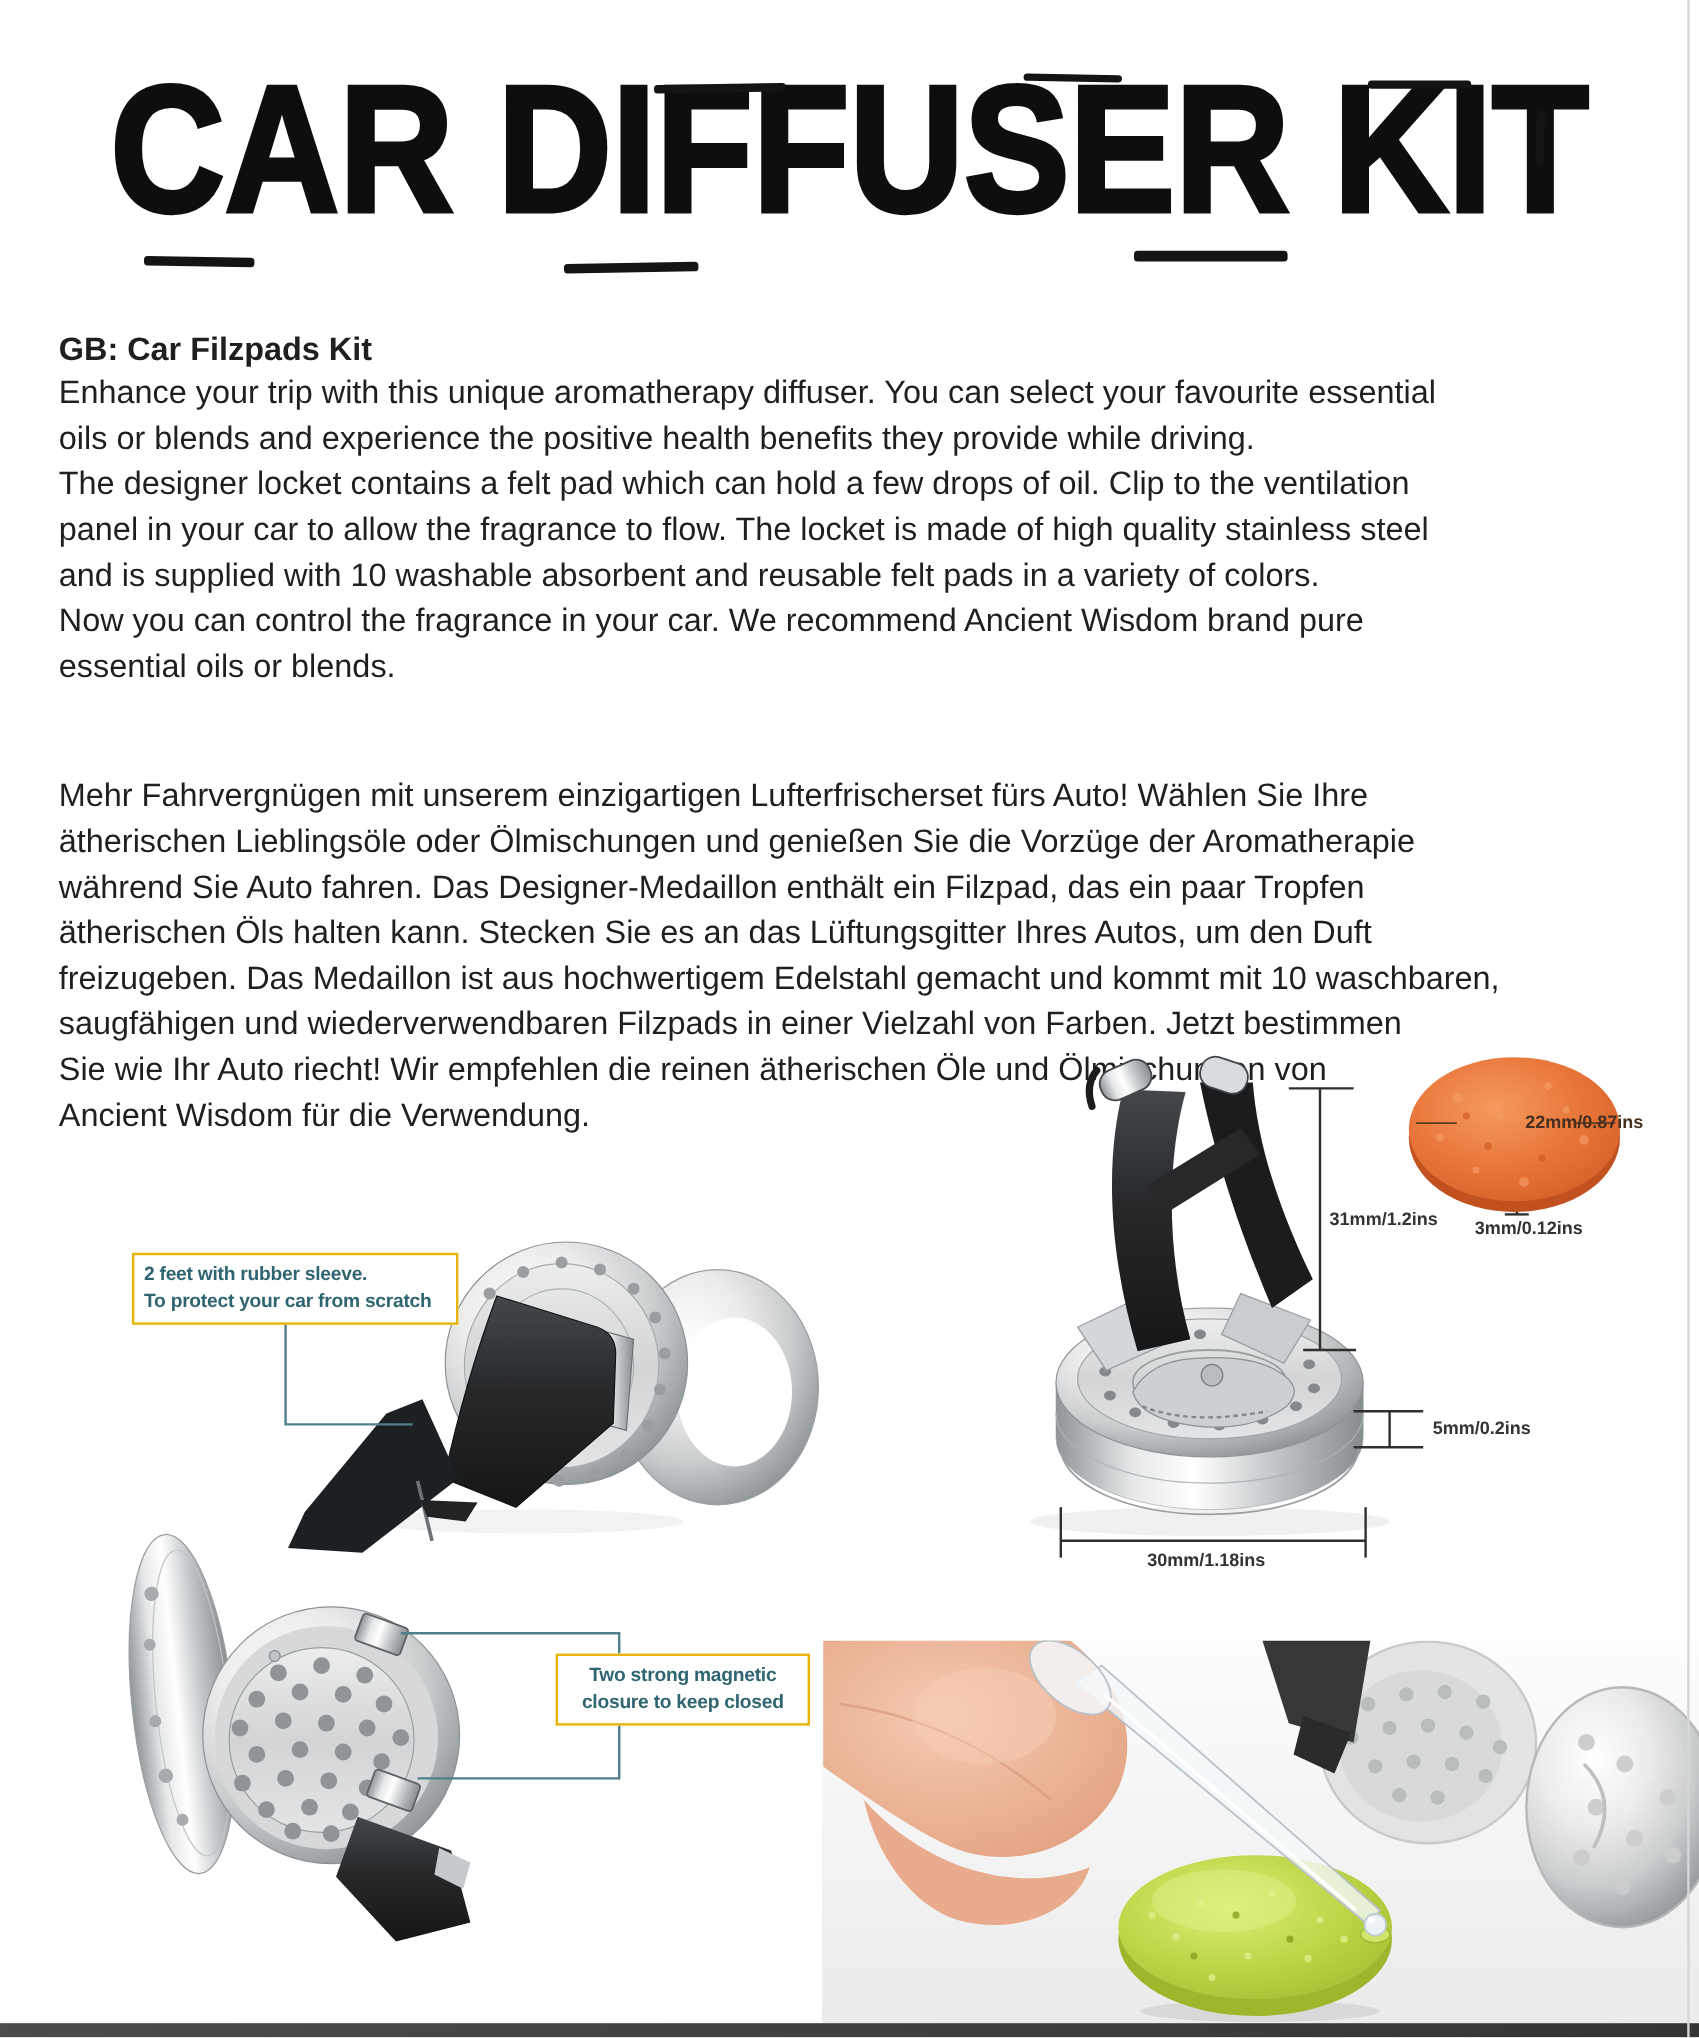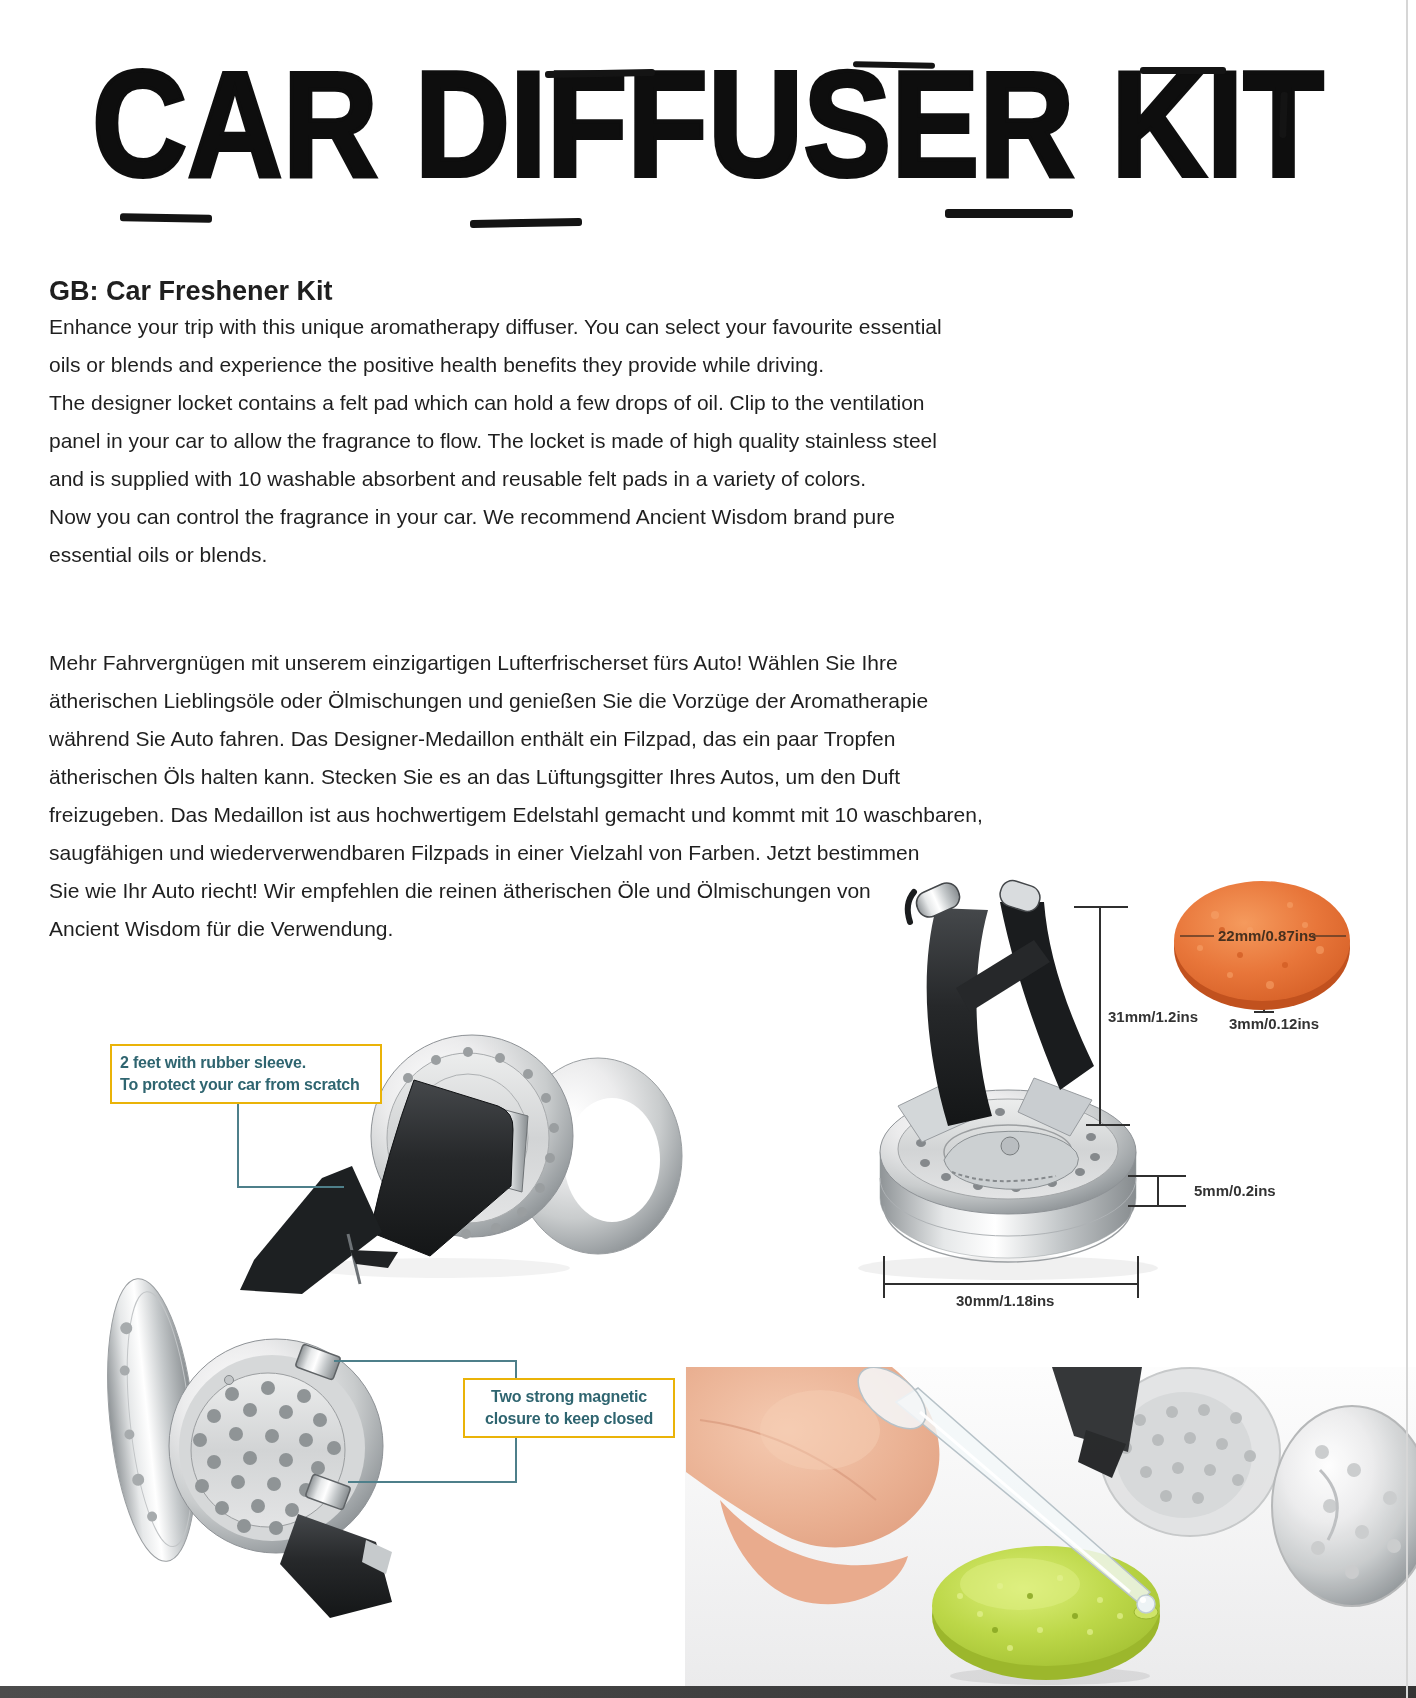--- a/index.html
+++ b/index.html
@@ -3,21 +3,21 @@
 <meta charset="utf-8">
 <style>
   html,body{margin:0;padding:0;background:#ffffff;}
   .page{position:relative;width:1416px;height:1698px;background:#ffffff;overflow:hidden;
         font-family:"Liberation Sans", sans-serif;color:#1f1f1f;}
   .title{position:absolute;top:44px;left:0;width:100%;margin:0;text-align:center;
          font-size:150px;line-height:160px;font-weight:bold;color:#0e0e0e;white-space:nowrap;
          transform:scaleX(0.88);letter-spacing:0px;-webkit-text-stroke:4px #0e0e0e;}
   .ink{position:absolute;background:#141414;border-radius:3px;}
   .heading{position:absolute;left:49px;width:1300px;font-size:27px;font-weight:bold;line-height:34px;}
-  .para{position:absolute;left:49px;width:1330px;font-size:21px;line-height:38px;white-space:pre-line;}
+  .para{position:absolute;left:49px;width:1330px;font-size:27px;line-height:38px;white-space:pre-line;}
   .callout{position:absolute;border:2px solid #eab308;background:#ffffff;color:#2f6570;
            font-weight:bold;font-size:16px;line-height:22px;letter-spacing:-0.2px;
            padding:6px 8px;white-space:pre-line;}
   .callout.c2{text-align:center;}
   .dim{position:absolute;font-size:15px;font-weight:bold;color:#333333;white-space:nowrap;}
   .dim.pad{color:#47301e;}
   .art{position:absolute;top:0;left:0;}
   .bottom-bar{position:absolute;left:0;top:1686px;width:1416px;height:12px;
               background:linear-gradient(90deg,#4c4c4c,#343434);}
   .edge-line{position:absolute;left:1406px;top:0;width:2px;height:1698px;background:#d6d6d6;}
@@ -29,21 +29,21 @@
 
   <h1 class="title">CAR DIFFUSER KIT</h1>
   <div class="ink" style="left:545px;top:70px;width:110px;height:7px;transform:rotate(-1deg);"></div>
   <div class="ink" style="left:853px;top:62px;width:82px;height:6px;transform:rotate(1deg);"></div>
   <div class="ink" style="left:1140px;top:67px;width:86px;height:7px;"></div>
   <div class="ink" style="left:120px;top:214px;width:92px;height:8px;transform:rotate(1deg);"></div>
   <div class="ink" style="left:470px;top:219px;width:112px;height:8px;transform:rotate(-1deg);"></div>
   <div class="ink" style="left:945px;top:209px;width:128px;height:9px;"></div>
   <div class="ink" style="left:1280px;top:92px;width:7px;height:46px;transform:rotate(2deg);"></div>
 
-  <div class="heading" style="top:274px;">GB: Car Freshener Kit</div>
+  <div class="heading" style="top:274px;">GB: Car Filzpads Kit</div>
   <div class="para" style="top:308px;">Enhance your trip with this unique aromatherapy diffuser. You can select your favourite essential
 oils or blends and experience the positive health benefits they provide while driving.
 The designer locket contains a felt pad which can hold a few drops of oil. Clip to the ventilation
 panel in your car to allow the fragrance to flow. The locket is made of high quality stainless steel
 and is supplied with 10 washable absorbent and reusable felt pads in a variety of colors.
 Now you can control the fragrance in your car. We recommend Ancient Wisdom brand pure
 essential oils or blends.</div>
 
   <div class="para" style="top:627px;margin-top:17px;">Mehr Fahrvergnügen mit unserem einzigartigen Lufterfrischerset fürs Auto! Wählen Sie Ihre
 ätherischen Lieblingsöle oder Ölmischungen und genießen Sie die Vorzüge der Aromatherapie
@@ -347,21 +347,21 @@
         <circle cx="1143" cy="1600" r="3" fill="#ffffff"></circle>
       </g>
     </g>
   </svg>
 
   <div class="callout" style="left:110px;top:1044px;width:252px;">2 feet with rubber sleeve.
 To protect your car from scratch</div>
   <div class="callout c2" style="left:463px;top:1378px;width:192px;">Two strong magnetic
 closure to keep closed</div>
 
-  <div class="dim pad" style="left:1218px;top:927px;text-align:center;">22mm/0.87ins</div>
+  <div class="dim pad" style="left:1271px;top:927px;text-align:center;">22mm/0.87ins</div>
   <div class="dim" style="left:1229px;top:1015px;text-align:center;">3mm/0.12ins</div>
   <div class="dim" style="left:1108px;top:1008px;">31mm/1.2ins</div>
   <div class="dim" style="left:1194px;top:1182px;">5mm/0.2ins</div>
   <div class="dim" style="left:956px;top:1292px;">30mm/1.18ins</div>
 
   <div class="bottom-bar"></div>
   <div class="edge-line"></div>
 </div>
 
 </body></html>

